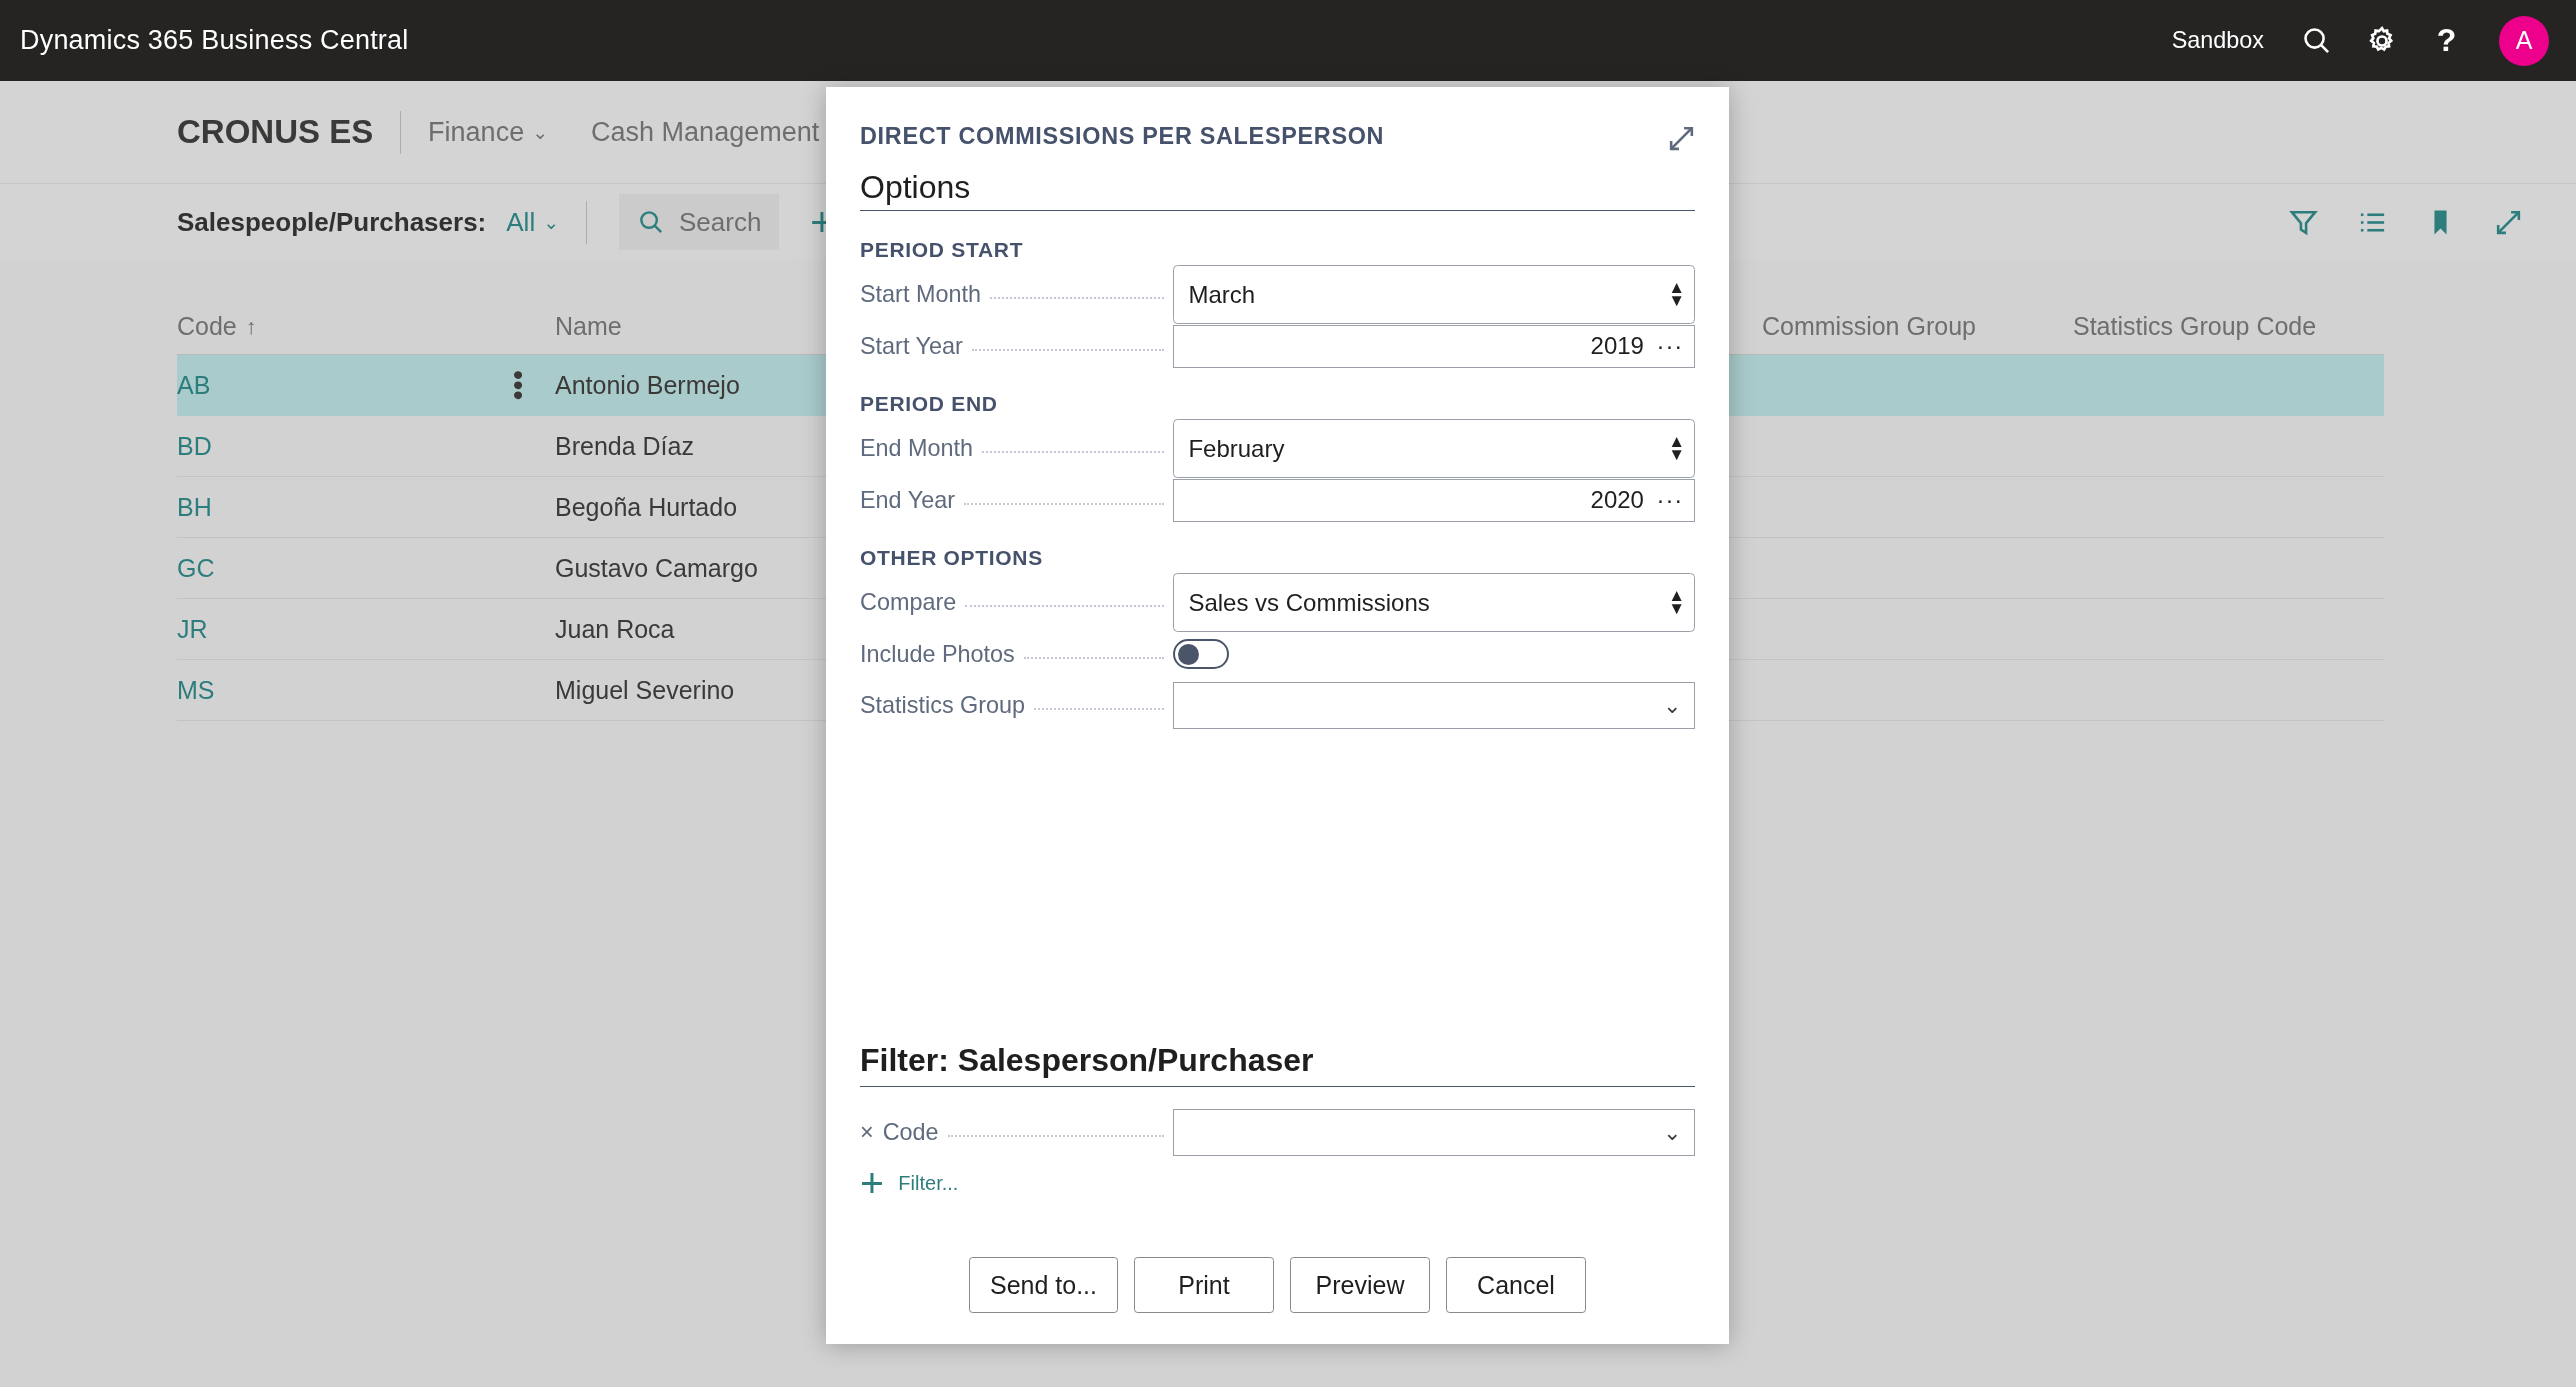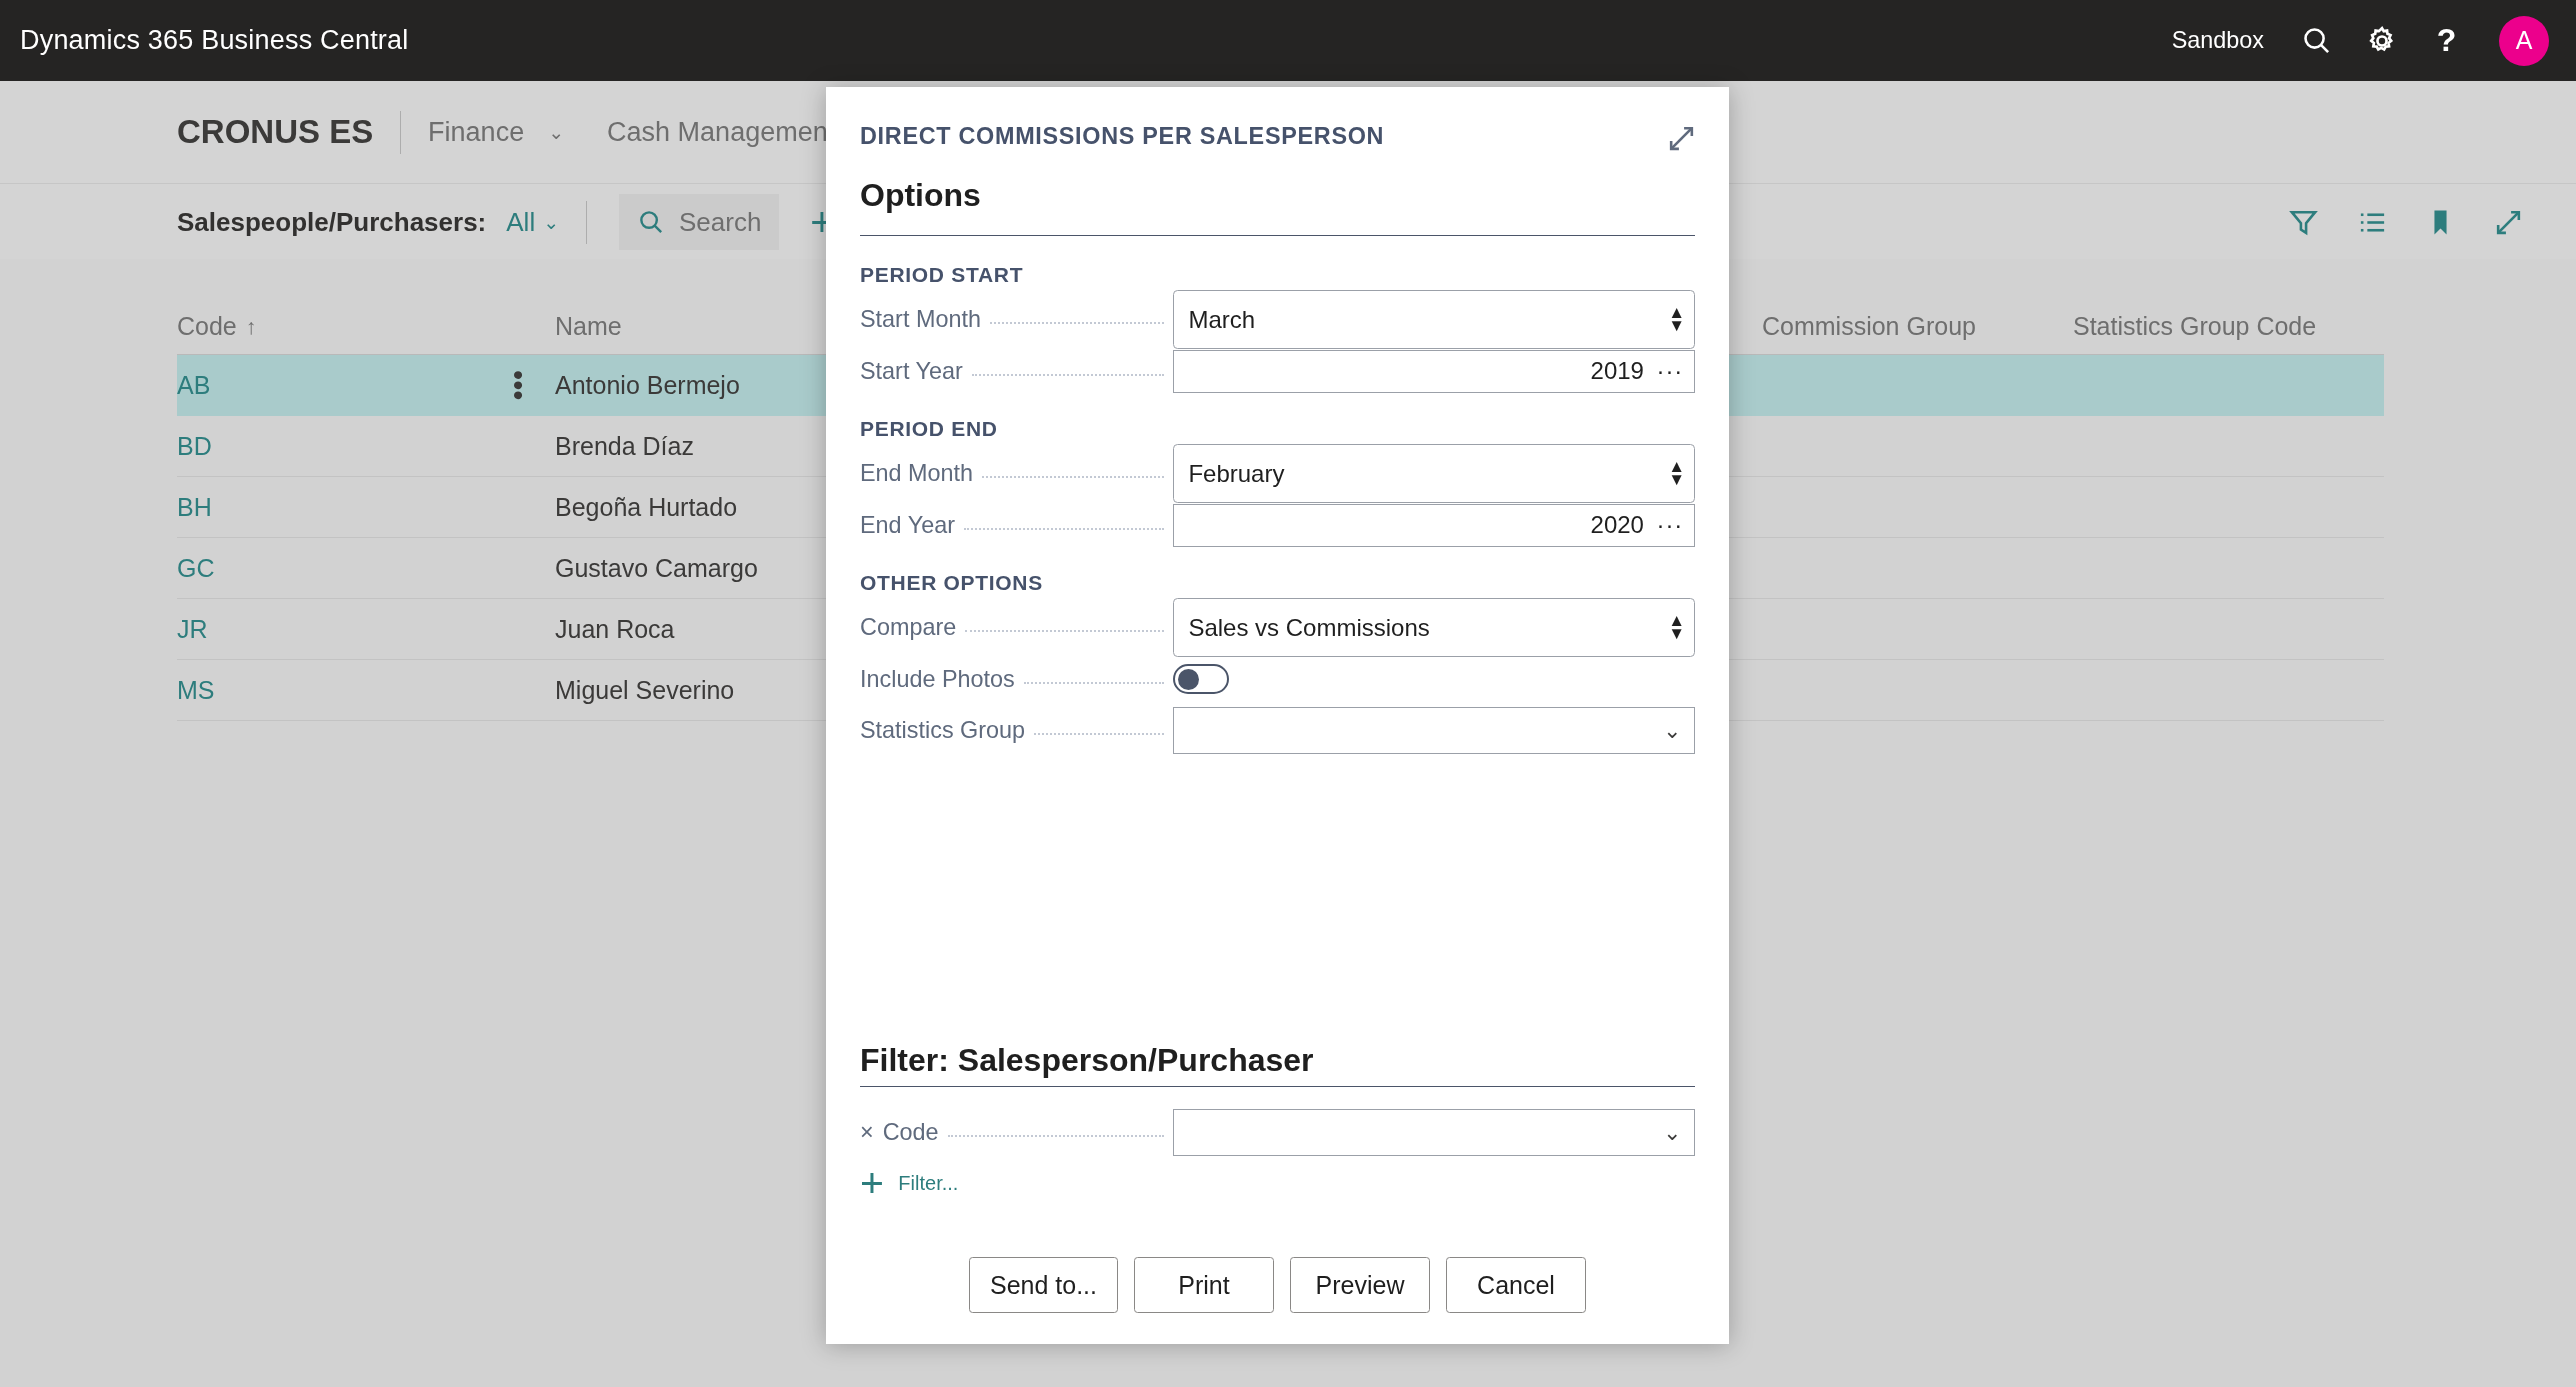--- a/index.html
+++ b/index.html
@@ -58,21 +58,21 @@
     font-size: 33px; font-weight: 600; color: #3b3a39;
     margin-left: 177px; white-space: nowrap;
   }
   .v-sep {
     width: 0.9px; height: 43px; background: #adadad; margin: 0 27px;
   }
   .menu-item {
     font-size: 27px; color: #6e6e6e;
     margin-right: 43px;
     white-space: nowrap;
-    display: flex; align-items: center; gap: 16px;
+    display: flex; align-items: center;
   }
   .chev { font-size: 19px; margin-left: 8px; display: inline-block; }
   #hamburger {
     display: flex; flex-direction: column; justify-content: space-between;
     width: 34px; height: 21.6px;
   }
   #hamburger span { display: block; height: 2.7px; background: #5c5c5c; width: 100%; }
 
   
   #command-bar {
@@ -163,23 +163,23 @@
     display: flex; align-items: flex-start;
     padding: 36px 32px 0 34px;
   }
   #modal-title {
     font-size: 23.4px; color: #46526b; font-weight: 700;
     letter-spacing: 0.7px; white-space: nowrap;
   }
   #modal-expand { margin-left: auto; }
 
   .section-title {
-    font-size: 32px; font-weight: 700; color: #1f1f1f;
-    margin: 20px 34px 0 34px;
-    padding-bottom: 21px;
+    font-size: 32px; font-weight: 400; color: #1f1f1f;
+    margin: 12px 34px 0 34px;
+    padding-bottom: 4px;
     border-bottom: 1.8px solid #4b5569;
     width: 835px;
   }
 
   .group-head {
     font-size: 21px; font-weight: 700; color: #46526b;
     letter-spacing: 0.7px;
     margin: 27px 0 0 34px;
   }
 

